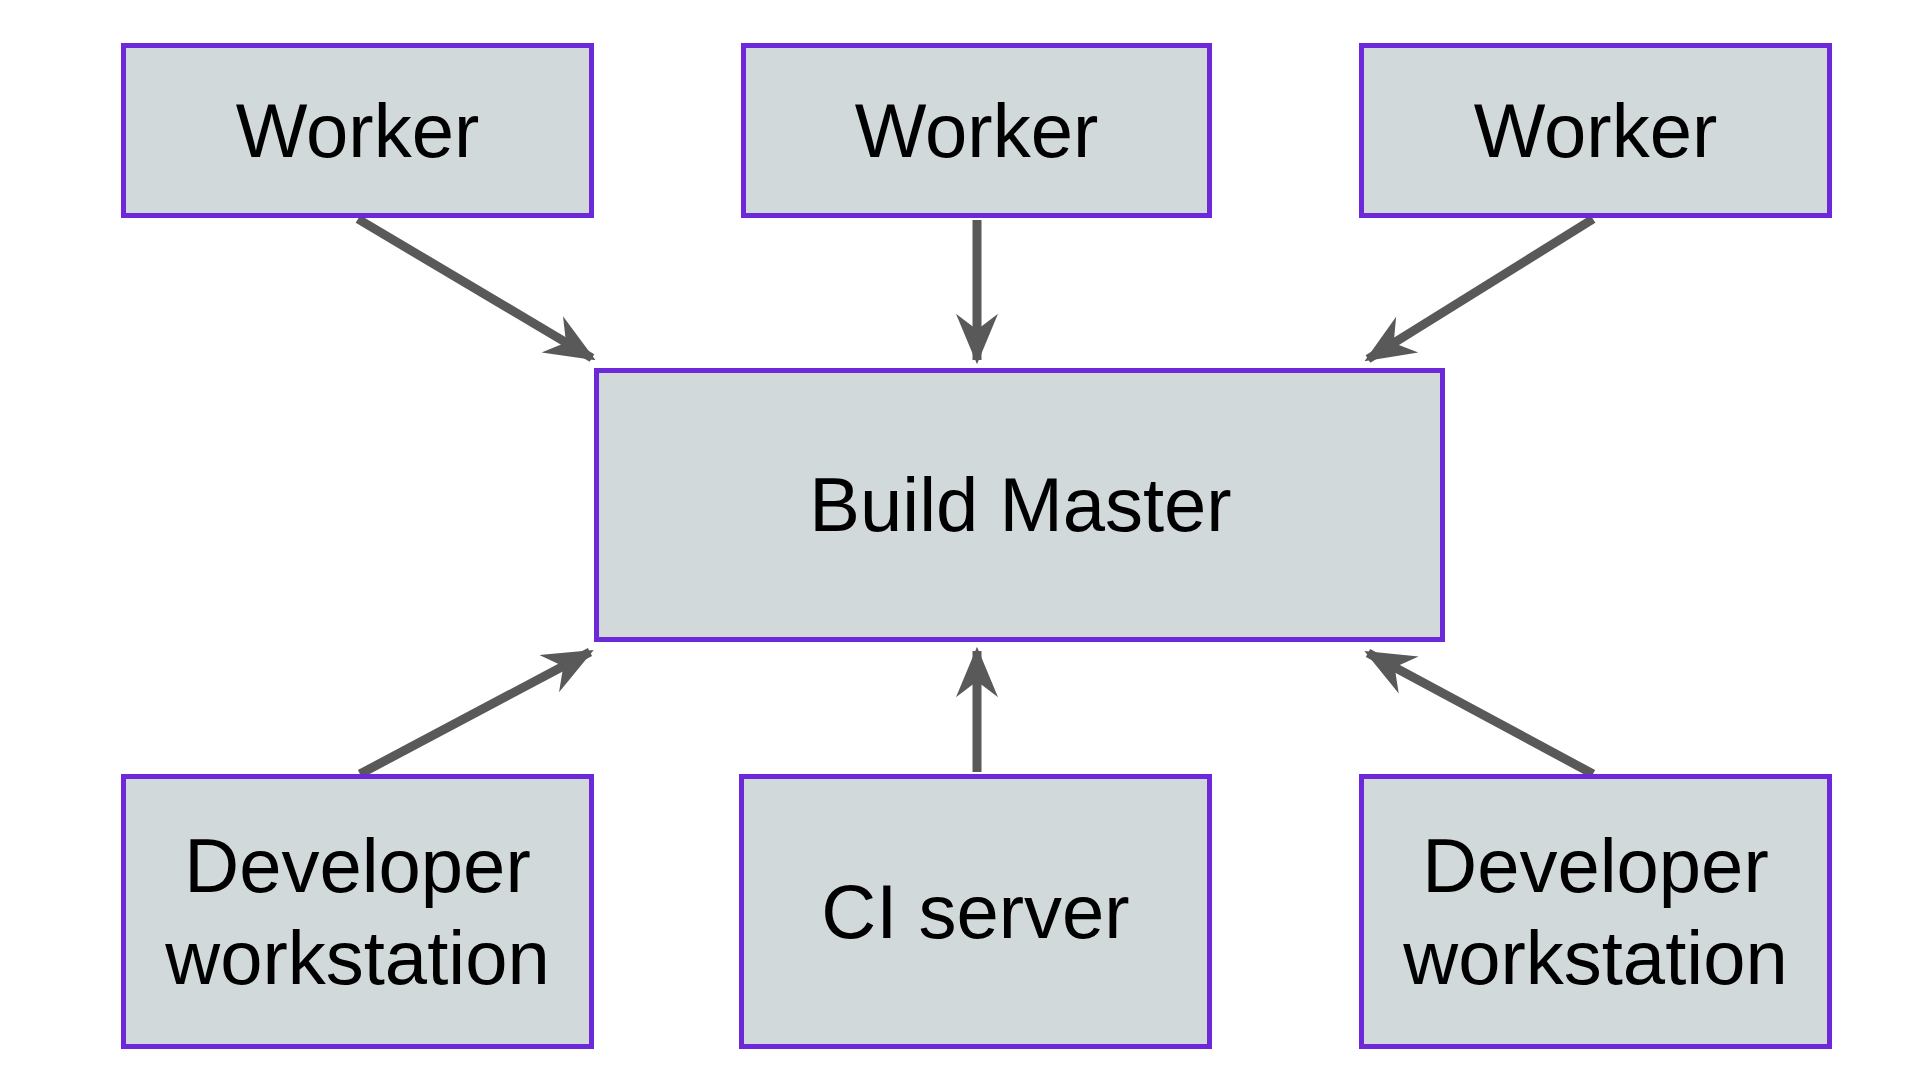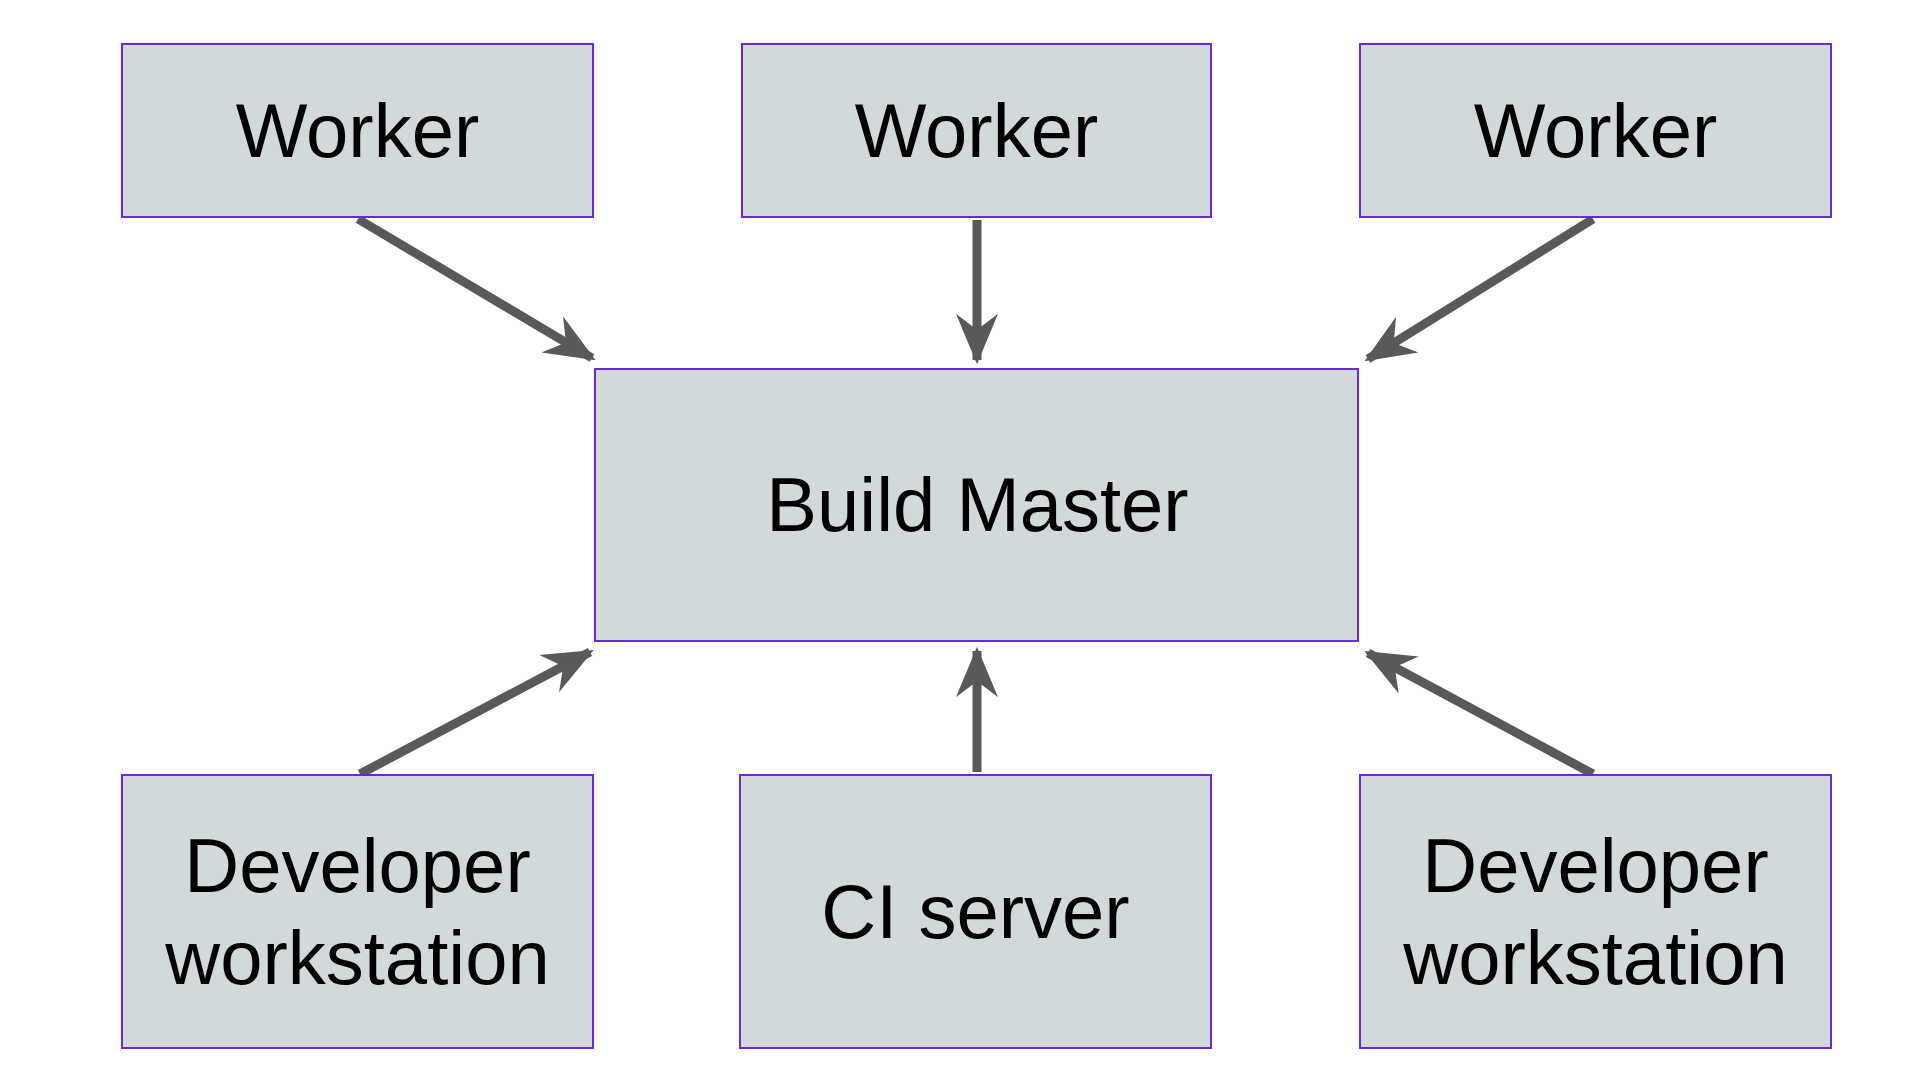--- a/index.html
+++ b/index.html
@@ -12,36 +12,36 @@
     width: 1910px;
     height: 1090px;
     background: #ffffff;
     font-family: "Liberation Sans", "DejaVu Sans", sans-serif;
     overflow: hidden;
   }
   .node {
     position: absolute;
     box-sizing: border-box;
     background: #d1d9da;
-    border: 2px solid #6d28d9;
+    border: 5px solid #6d28d9;
     display: flex;
     align-items: center;
     justify-content: center;
     text-align: center;
     color: #000000;
     font-size: 76px;
     line-height: 1.2;
     padding: 0 10px;
   }
   
   #node-worker-1 { left: 121px;  top: 43px;  width: 473px; height: 175px; }
   #node-worker-2 { left: 741px;  top: 43px;  width: 471px; height: 175px; }
   #node-worker-3 { left: 1359px; top: 43px;  width: 473px; height: 175px; }
   
-  #node-build-master { left: 594px; top: 368px; width: 765px; height: 274px; padding-left: 12px; }
+  #node-build-master { left: 594px; top: 368px; width: 851px; height: 274px; padding-left: 12px; }
   
   #node-dev-left  { left: 121px;  top: 774px; width: 473px; height: 275px; }
   #node-ci-server { left: 739px;  top: 774px; width: 473px; height: 275px; justify-content: center; }
   #node-dev-right { left: 1359px; top: 774px; width: 473px; height: 275px; }
 
   #arrows-layer {
     position: absolute;
     left: 0; top: 0;
     width: 1910px;
     height: 1090px;

